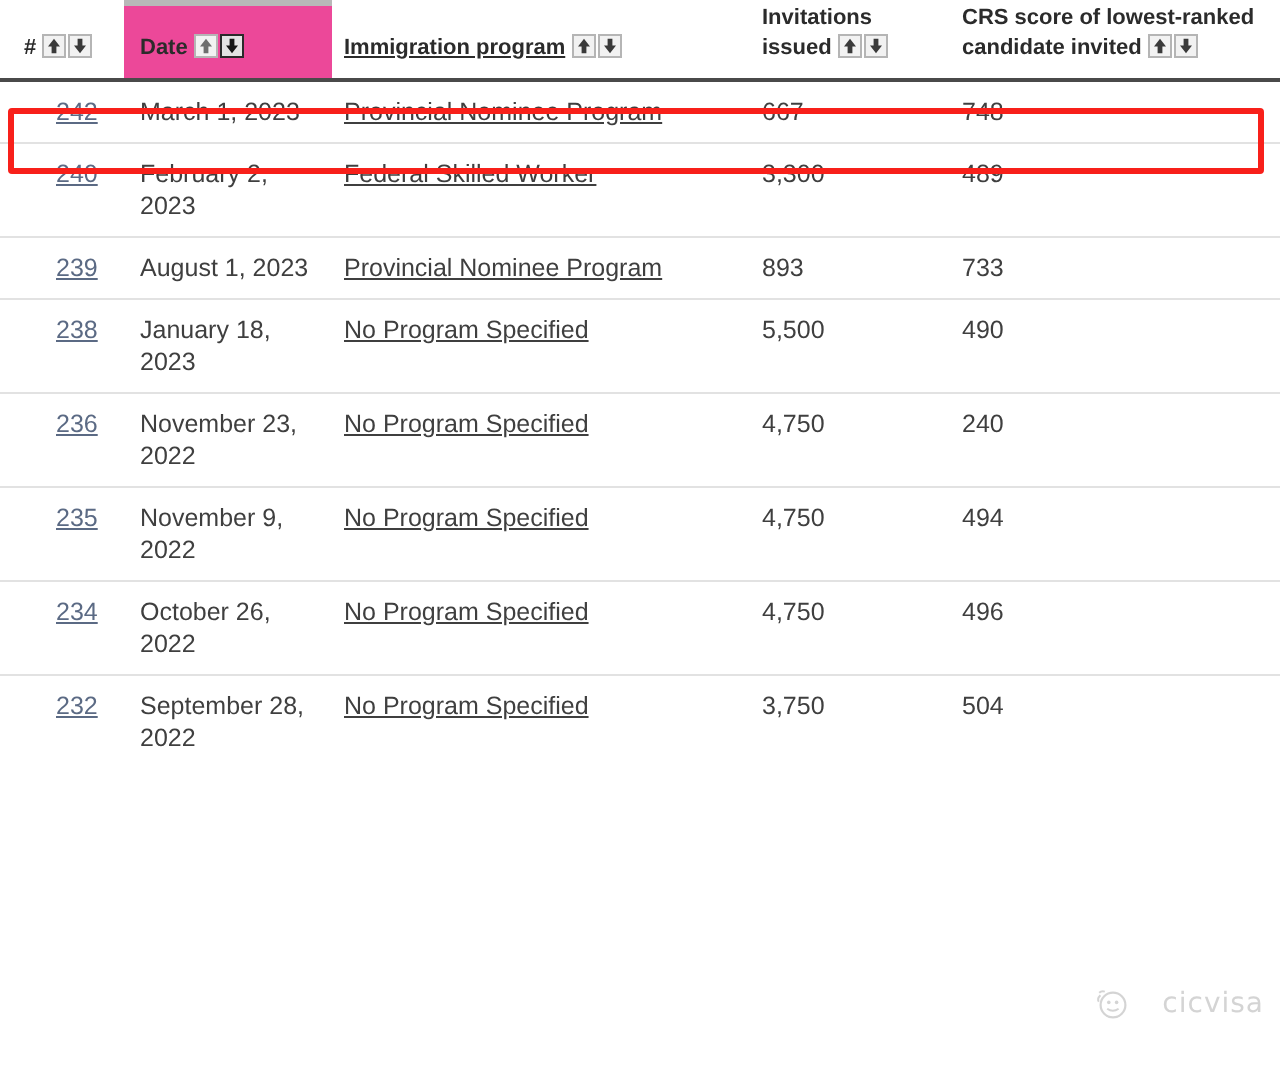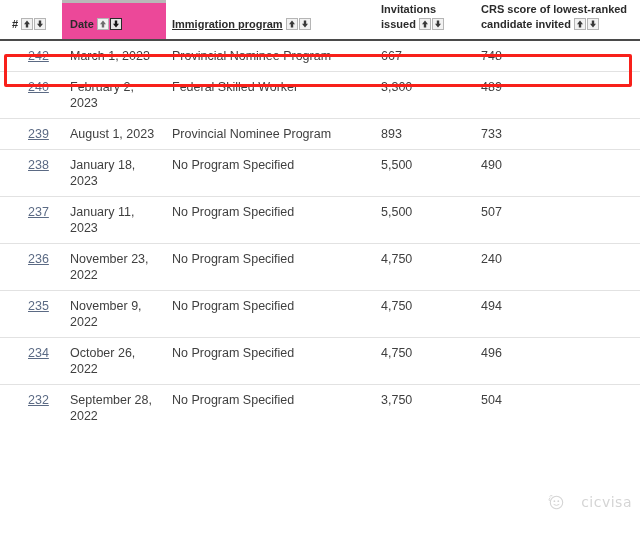--- a/index.html
+++ b/index.html
@@ -92,21 +92,21 @@
     text-align: left;
     font-size: 12.5px;
     color: #3f3f3f;
     line-height: 16px;
     padding: 7px 8px 7px 0;
     border-bottom: 1px solid #e2e2e2;
     background: transparent;
   }
   tbody td.td-num  { padding-left: 28px; }
   tbody td.td-date { padding-left: 8px; }
-  tbody td.td-prog { padding-left: 6px; }
+  tbody td.td-prog { padding-left: 6px; text-decoration: underline; }
   tbody td.td-inv  { padding-left: 5px; }
   tbody td.td-crs  { padding-left: 5px; }
 
   tbody tr:last-child td { border-bottom: none; }
 
   a.num-link {
     color: #5b6a84;
     text-decoration: underline;
     font-size: 12.5px;
   }
@@ -259,27 +259,20 @@
           <td class="td-prog">Provincial Nominee Program</td>
           <td class="td-inv">893</td>
           <td class="td-crs">733</td>
         </tr>
         <tr>
           <td class="td-num"><a class="num-link" href="#">238</a></td>
           <td class="td-date">January 18, 2023</td>
           <td class="td-prog">No Program Specified</td>
           <td class="td-inv">5,500</td>
           <td class="td-crs">490</td>
-        </tr>
-        <tr>
-          <td class="td-num"><a class="num-link" href="#">237</a></td>
-          <td class="td-date">January 11, 2023</td>
-          <td class="td-prog">No Program Specified</td>
-          <td class="td-inv">5,500</td>
-          <td class="td-crs">507</td>
         </tr>
         <tr>
           <td class="td-num"><a class="num-link" href="#">236</a></td>
           <td class="td-date">November 23, 2022</td>
           <td class="td-prog">No Program Specified</td>
           <td class="td-inv">4,750</td>
           <td class="td-crs">240</td>
         </tr>
         <tr>
           <td class="td-num"><a class="num-link" href="#">235</a></td>

